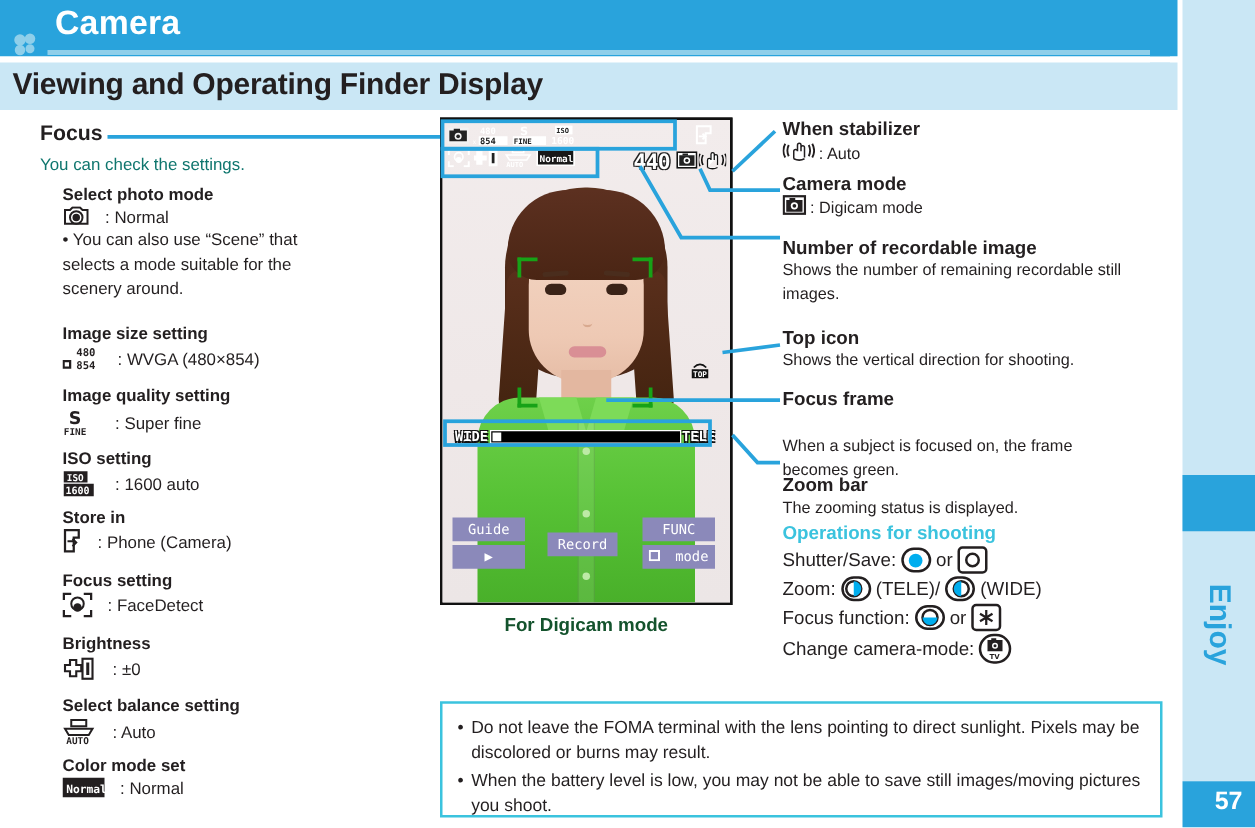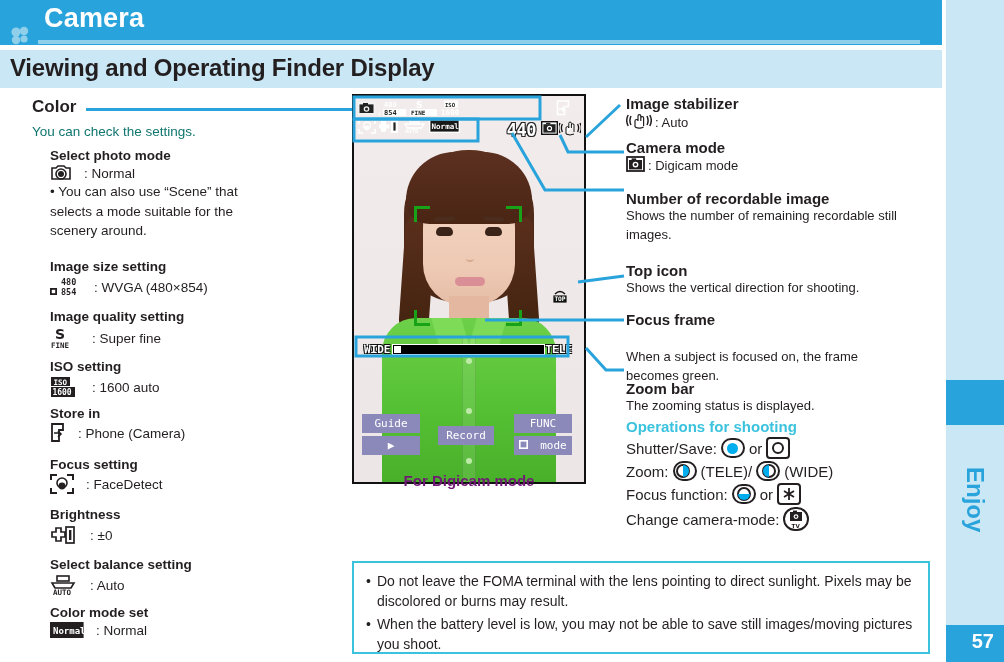--- a/index.html
+++ b/index.html
@@ -210,22 +210,22 @@
   .sk { position: absolute; background: #8b89ba; color: #fff;
         font-family: "DejaVu Sans Mono", monospace; font-size: 11px;
         display: flex; align-items: center; justify-content: center; }
   .sk-guide { left: 8px; top: 318px; width: 58px; height: 19px; }
   .sk-play  { left: 8px; top: 340px; width: 58px; height: 19px; }
   .sk-record{ left: 84px; top: 330px; width: 56px; height: 19px; }
   .sk-func  { left: 160px; top: 318px; width: 58px; height: 19px; }
   .sk-mode  { left: 160px; top: 340px; width: 58px; height: 19px; gap:12px; }
 
   .caption {
-    position: absolute; left: 352px; top: 472px; width: 234px;
-    text-align: center; font-size: 15px; font-weight: bold; color: #701a75;
+    position: absolute; left: 352px; top: 492px; width: 234px;
+    text-align: center; font-size: 15px; font-weight: bold; color: #14532d;
   }
 
   
   .rcol { position: absolute; left: 626px; width: 300px; }
   .r-h { font-size: 15px; font-weight: bold; color: #231F20; white-space: nowrap; }
   .r-v { font-size: 13px; color: #231F20; display: flex; align-items: center;
          gap: 3px; white-space: nowrap; }
   .r-p { font-size: 13px; color: #231F20; line-height: 1.45; }
   .ops-h { font-size: 15px; font-weight: bold; color: #3BC3DE; }
   .ops-row { font-size: 15px; color: #231F20; display: flex;
@@ -272,21 +272,21 @@
   <div class="side-tab-top"></div>
   <div class="side-tab-top2"></div>
   <div class="side-col"></div>
   <div class="side-block"></div>
   <div class="side-bottom"></div>
   <div class="side-label">
     <span>Enjoy</span>
   </div>
   <div class="page-num">57</div>
 
-  <div class="menu-label">Color</div>
+  <div class="menu-label">Focus</div>
   <div class="menu-rule"></div>
   <div class="intro">You can check the settings.</div>
 
   <div class="sec" style="top:148px;">
     <div class="sec-h">Select photo mode</div>
     <div class="sec-v">
       <span class="ic">
         <svg width="22" height="16" viewBox="0 0 22 16">
           <path d="M2 3 h4 l2-2 h6 l2 2 h4 v11 h-18 z" fill="none" stroke="#231F20" stroke-width="1.6"></path>
           <circle cx="11" cy="9" r="5" fill="none" stroke="#231F20" stroke-width="1.6"></circle>
@@ -574,21 +574,21 @@
     <path d="M485 320 L624 320" stroke="#29A3DC" stroke-width="3" fill="none"></path>
 
     <path d="M586 348 L606 370 L624 370" stroke="#29A3DC" stroke-width="3" fill="none"></path>
 
     <rect x="354" y="97" width="186" height="22" fill="none" stroke="#29A3DC" stroke-width="3"></rect>
     <rect x="354" y="119" width="124" height="22" fill="none" stroke="#29A3DC" stroke-width="3"></rect>
     <rect x="356" y="337" width="212" height="19" fill="none" stroke="#29A3DC" stroke-width="3"></rect>
   </svg>
 
   <div class="rcol" style="top:95px;">
-    <div class="r-h">Image stabilizer</div>
+    <div class="r-h">When stabilizer</div>
     <div class="r-v">
       <span>
         <svg width="26" height="17" viewBox="0 0 26 17">
           <path d="M9 15 V9 q0-1.5 1.5-1.5 T12 9 V4 q0-1.4 1.4-1.4 T14.8 4 V9 M14.8 6 q0-1.4 1.4-1.4 T17.6 6 v8" fill="#fff" stroke="#231F20" stroke-width="1.2"></path>
           <path d="M9 15 q4.5 2.2 8.6 0" fill="#fff" stroke="#231F20" stroke-width="1.2"></path>
           <path d="M5 4 q-2.2 4.4 0 9 M2.2 3 q-3 5.5 0 11" fill="none" stroke="#231F20" stroke-width="1.5"></path>
           <path d="M21 4 q2.2 4.4 0 9 M23.8 3 q3 5.5 0 11" fill="none" stroke="#231F20" stroke-width="1.5"></path>
         </svg>
       </span>
       <span>: Auto</span>

